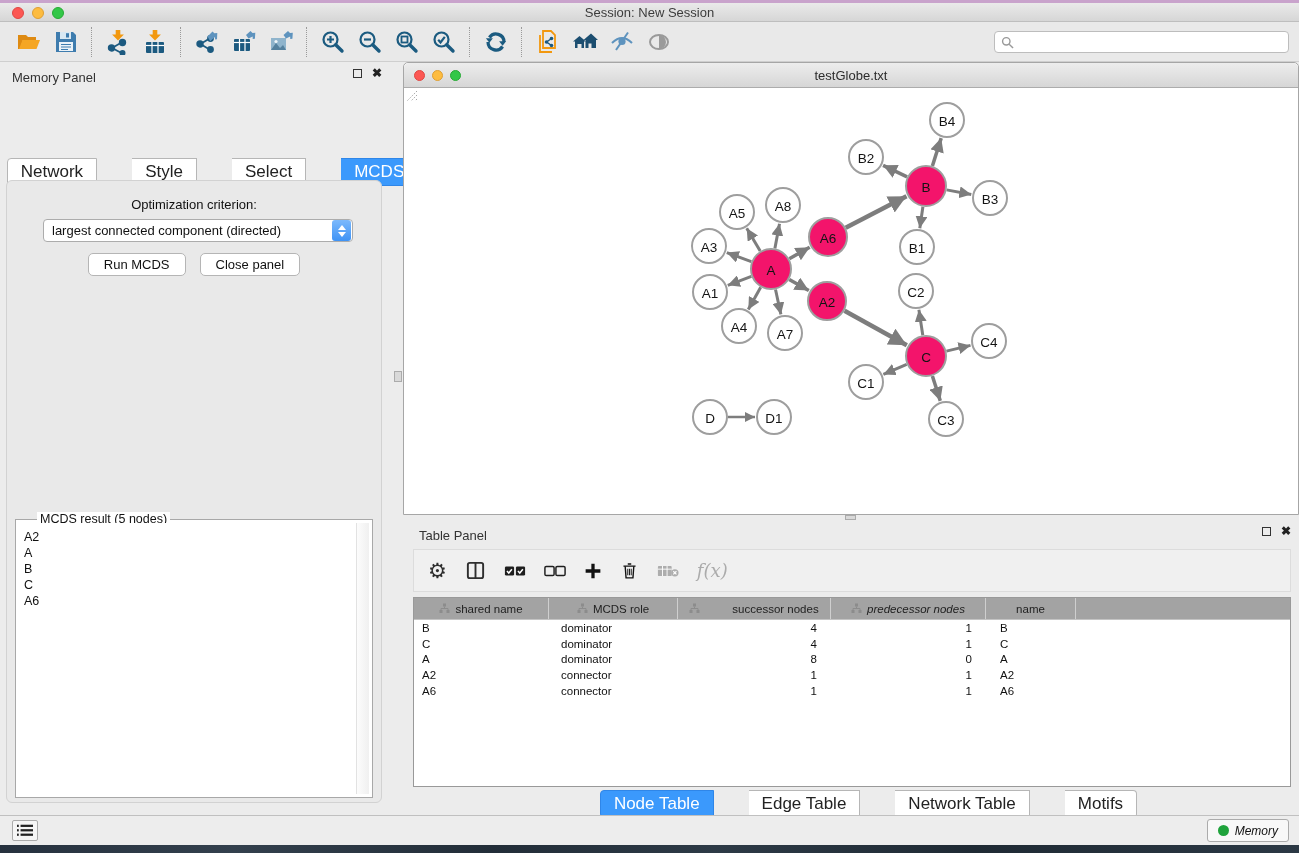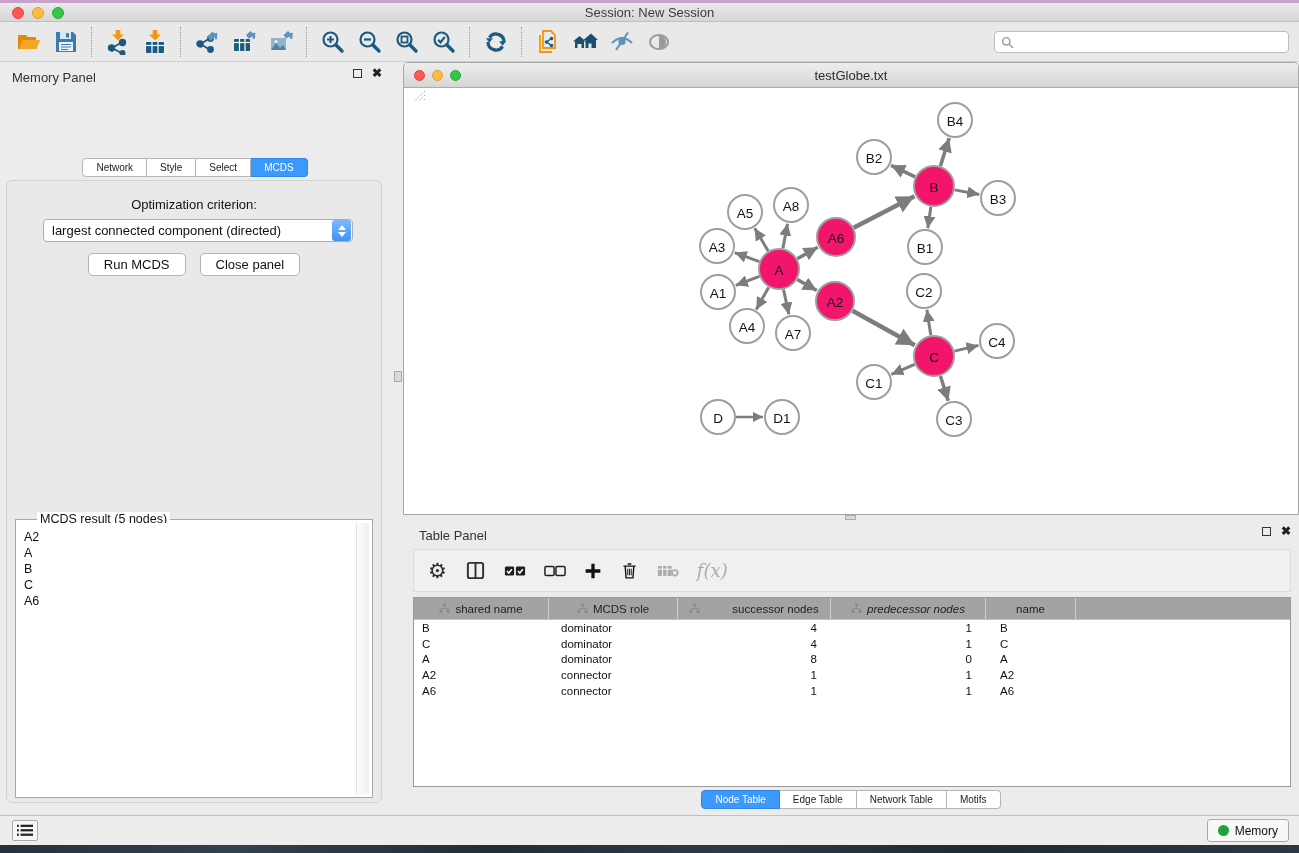--- a/index.html
+++ b/index.html
@@ -33,21 +33,21 @@
   .search-box input { border:none; outline:none; flex:1; font-size:12px; background:transparent; height:18px; }
 
   
   .control-panel { position:absolute; left:0; top:62px; width:390px; height:753px; background:#ECECEC; }
   .panel-head { position:absolute; top:8px; left:12px; font-size:13px; color:#333; }
   .panel-icons { position:absolute; top:6px; right:8px; display:flex; gap:10px; align-items:center; }
   .float-ico { width:9px; height:9px; border:1.5px solid #333; }
   .close-ico { font-size:12px; font-weight:bold; color:#222; line-height:10px; }
 
   .cp-tabs { position:absolute; top:96px; left:0; right:0; display:flex; justify-content:center; }
-  .tab { background:#fff; border:1px solid #B6B6B6; border-left:none; padding:3px 13px; font-size:10px; color:#222; white-space:nowrap; }
+  .tab { background:#fff; border:1px solid #B6B6B6; border-left:none; padding:3px 13px; font-size:17px; color:#222; white-space:nowrap;margin-left:35px; }
   .tab:first-child { border-left:1px solid #B6B6B6; border-radius:4px 0 0 4px; }
   .tab:last-child { border-radius:0 4px 4px 0; }
   .tab.active { background:#3B99FC; border-color:#2F86E8; color:#fff; }
 
   .cp-body { position:absolute; top:118px; left:6px; right:8px; bottom:12px; background:#E9E9E9;
     border:1px solid #D2D2D2; border-radius:6px; }
   .opt-label { position:absolute; top:16px; left:0; right:0; text-align:center; font-size:13px; color:#111; }
   .criterion { position:absolute; top:38px; left:36px; right:28px; height:23px; background:#fff;
     border:1px solid #ACACAC; border-radius:4px; display:flex; align-items:center; }
   .criterion .val { flex:1; font-size:13px; padding-left:8px; color:#111; white-space:nowrap; overflow:hidden; }
@@ -73,21 +73,21 @@
     background:#D9D9D9; border:1px solid #ABABAB; }
 
   
   .net-window { position:absolute; left:403px; top:62px; width:896px; height:453px;
     border:1px solid #A6A6A6; border-radius:5px 5px 0 0; background:#fff; }
   .net-titlebar { position:absolute; top:0; left:0; right:0; height:25px;
     background:linear-gradient(#EDEDED,#D6D6D6); border-bottom:1px solid #ACACAC; border-radius:5px 5px 0 0;
     display:flex; align-items:center; justify-content:center; font-size:13px; color:#2c2c2c; }
   .net-lights { position:absolute; left:10px; top:7px; display:flex; gap:7px; }
   .net-lights .light { width:11px; height:11px; }
-  .net-canvas { position:absolute; top:25px; left:0; right:0; bottom:0; background:#fff;margin-left:8px; }
+  .net-canvas { position:absolute; top:25px; left:0; right:0; bottom:0; background:#fff; }
   .net-canvas svg { position:absolute; inset:0; }
   .resize-grip { position:absolute; right:2px; bottom:2px; width:14px; height:14px; }
 
   
   .table-panel { position:absolute; left:403px; top:520px; width:896px; height:295px; background:#ECECEC; }
   .tp-toolbar { position:absolute; top:29px; left:10px; right:8px; height:43px; background:#F0F0F0;
     border:1px solid #DCDCDC; display:flex; align-items:center; gap:18px; padding-left:14px; }
   .tp-ico { display:flex; align-items:center; justify-content:center; }
   .gear-glyph { font-size:21px; color:#2E2E2E; line-height:21px; }
   .fx-glyph { font-family:"DejaVu Serif", serif; font-style:italic; font-size:18px; color:#ABABAB; }
@@ -96,21 +96,21 @@
   .tbl-head { display:flex; height:22px; background:#a3a3a3; border-bottom:1px solid #C4C4C4; }
   .tbl-col { display:flex; align-items:center; justify-content:center; gap:5px; border-right:1px solid #CFCFCF;
     font-size:11.5px; color:#222; white-space:nowrap; }
   .tbl-col.filler { flex:1; border-right:none; }
   .tbl-row { display:flex; height:15.8px; align-items:center; font-size:11.5px; color:#111; }
   .cell { white-space:nowrap; overflow:hidden; }
 
   .tp-tabs { position:absolute; top:270px; left:0; right:0; display:flex; justify-content:center; }
 
   
-  .statusbar { position:absolute; left:0; right:0; bottom:8px; height:30px; background:#EDEDED; border-top:1px solid #C0C0C0; }
+  .statusbar { position:absolute; left:0; right:0; bottom:8px; height:30px; background:#EDEDED; border-top:1px solid #C0C0C0;font-style:italic; }
   .list-btn { position:absolute; left:12px; top:4px; width:26px; height:21px; background:#F6F6F6;
     border:1px solid #ABABAB; border-radius:2px; display:flex; align-items:center; justify-content:center; }
   .memory-btn { position:absolute; right:10px; top:3px; height:23px; background:#F8F8F8; border:1px solid #ABABAB;
     border-radius:3px; display:flex; align-items:center; gap:6px; padding:0 10px; font-size:12px; color:#111; }
   .memory-dot { width:11px; height:11px; border-radius:50%; background:#1FA33C; }
 </style>
 </head>
 <body>
 
 <div class="screen">

